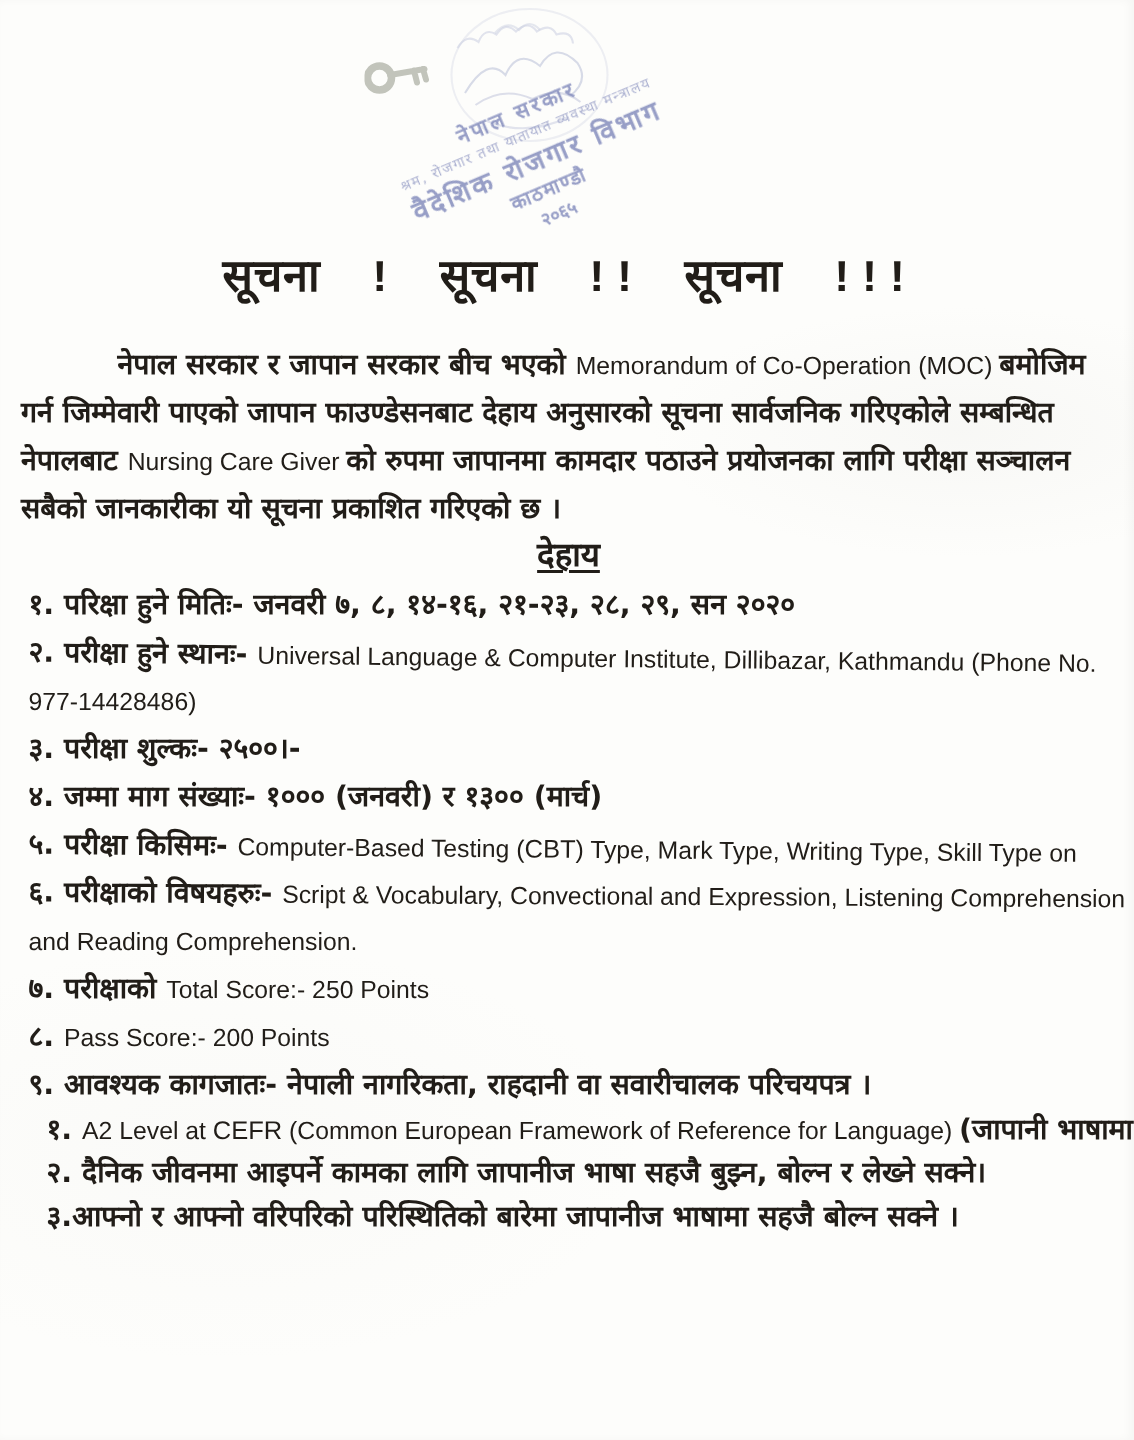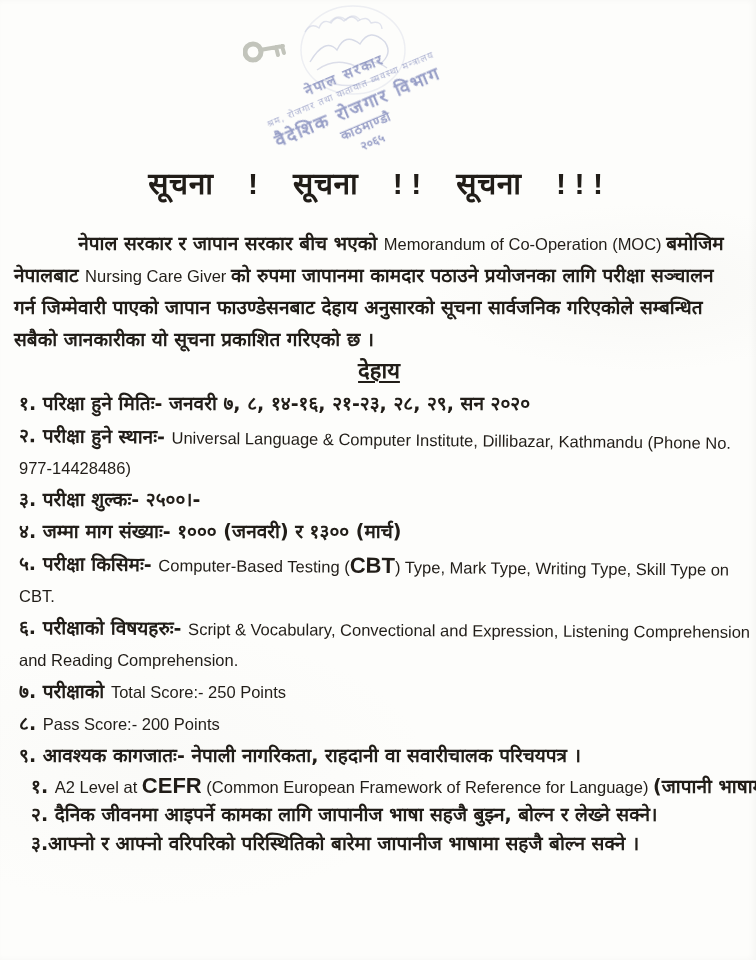--- a/index.html
+++ b/index.html
@@ -49,21 +49,21 @@
     position:absolute; left:14px; right:12px; top:228px;
   }
   .line {
     height:32px; line-height:30px;
     white-space:nowrap;
     font-size:19px;
     padding-left:5px;
   }
   .line .np  { font-weight:600; }
   .line .en  { font-family:"Liberation Sans", sans-serif; font-size:16.5px; font-weight:400; }
-  .line .enb { font-family:"Liberation Sans", sans-serif; font-size:22px; font-weight:700; }
+  .line .enb { font-family:"Liberation Sans", sans-serif; font-size:17px; font-weight:400; }
 
   .para    { padding-left:0; }
   .p-first { padding-left:44px;text-align:center; }
   .heading { text-align:center; padding-left:0; }
   .heading .np { text-decoration:underline; text-underline-offset:3px; text-decoration-thickness:1.5px; font-size:22px; }
   .date2   { padding-left:183px; }
   .sub     { height:29px; line-height:27px; padding-left:17px; }
   .last    { height:29px; line-height:27px; }
   .tilt-a  { transform:rotate(.55deg); transform-origin:left center; }
   .tilt-b  { transform:rotate(.45deg); transform-origin:left center; }
@@ -95,31 +95,30 @@
       <div class="s2">वैदेशिक रोजगार विभाग</div>
       <div class="s3">काठमाण्डौ</div>
       <div class="s4">२०६५</div>
     </div>
   </div>
 
   <div class="title">सूचना !  सूचना !!  सूचना !!!</div>
 
   <div class="body" id="notice-body">
       <div class="line para p-first"><span class="np">नेपाल सरकार र जापान सरकार बीच भएको </span><span class="en">Memorandum of Co-Operation (MOC) </span><span class="np">बमोजिम</span></div>
+      <div class="line para"><span class="np">गर्न जिम्मेवारी पाएको जापान फाउण्डेसनबाट देहाय अनुसारको सूचना सार्वजनिक गरिएकोले सम्बन्धित</span></div>
       <div class="line para"><span class="np">नेपालबाट </span><span class="en">Nursing Care Giver </span><span class="np">को रुपमा जापानमा कामदार पठाउने प्रयोजनका लागि परीक्षा सञ्चालन</span></div>
-      <div class="line para"><span class="np">गर्न जिम्मेवारी पाएको जापान फाउण्डेसनबाट देहाय अनुसारको सूचना सार्वजनिक गरिएकोले सम्बन्धित</span></div>
       <div class="line para"><span class="np">सबैको जानकारीका यो सूचना प्रकाशित गरिएको छ ।</span></div>
       <div class="line heading"><span class="np">देहाय</span></div>
       <div class="line "><span class="np">१. परिक्षा हुने मितिः- जनवरी ७, ८, १४-१६, २१-२३, २८, २९, सन २०२०</span></div>
       <div class="line tilt-a"><span class="np">२. परीक्षा हुने स्थानः- </span><span class="en">Universal Language &amp; Computer Institute, Dillibazar, Kathmandu (Phone No.</span></div>
       <div class="line "><span class="en">977-14428486)</span></div>
       <div class="line "><span class="np">३. परीक्षा शुल्कः- २५००।-</span></div>
       <div class="line "><span class="np">४. जम्मा माग संख्याः- १००० (जनवरी) र १३०० (मार्च)</span></div>
       <div class="line tilt-b"><span class="np">५. परीक्षा किसिमः- </span><span class="en">Computer-Based Testing (</span><span class="enb">CBT</span><span class="en">) Type, Mark Type, Writing Type, Skill Type on</span></div>
-      <div class="line "><span class="en">CBT.</span></div>
       <div class="line tilt-c"><span class="np">६. परीक्षाको विषयहरुः- </span><span class="en">Script &amp; Vocabulary, Convectional and Expression, Listening Comprehension</span></div>
       <div class="line "><span class="en">and Reading Comprehension.</span></div>
       <div class="line "><span class="np">७. परीक्षाको </span><span class="en">Total Score:- 250 Points</span></div>
       <div class="line "><span class="np">८. </span><span class="en">Pass Score:- 200 Points</span></div>
       <div class="line "><span class="np">९. आवश्यक कागजातः- नेपाली नागरिकता, राहदानी वा सवारीचालक परिचयपत्र ।</span></div>
       <div class="line sub"><span class="np">१. </span><span class="en">A2 Level at </span><span class="enb">CEFR</span><span class="en"> (Common European Framework of Reference for Language) </span><span class="np">(जापानी भाषामा),</span></div>
       <div class="line sub"><span class="np">२. दैनिक जीवनमा आइपर्ने कामका लागि जापानीज भाषा सहजै बुझ्न, बोल्न र लेख्ने सक्ने।</span></div>
       <div class="line sub"><span class="np">३.आफ्नो र आफ्नो वरिपरिको परिस्थितिको बारेमा जापानीज भाषामा सहजै बोल्न सक्ने ।</span></div>
     </div>
 

